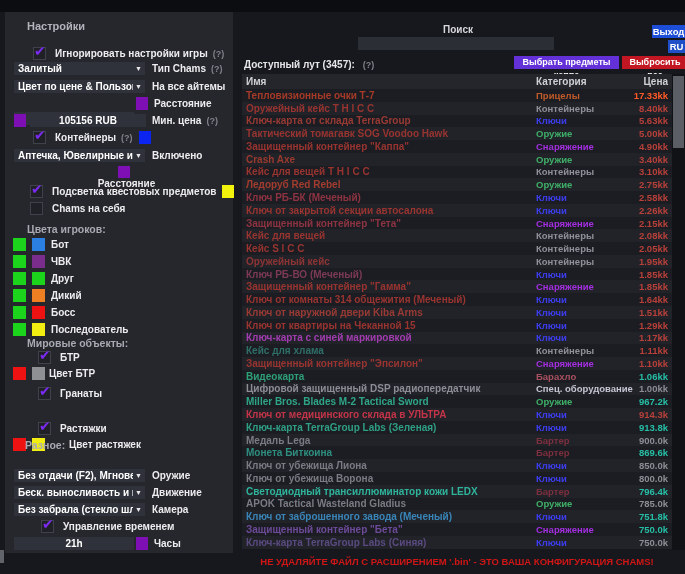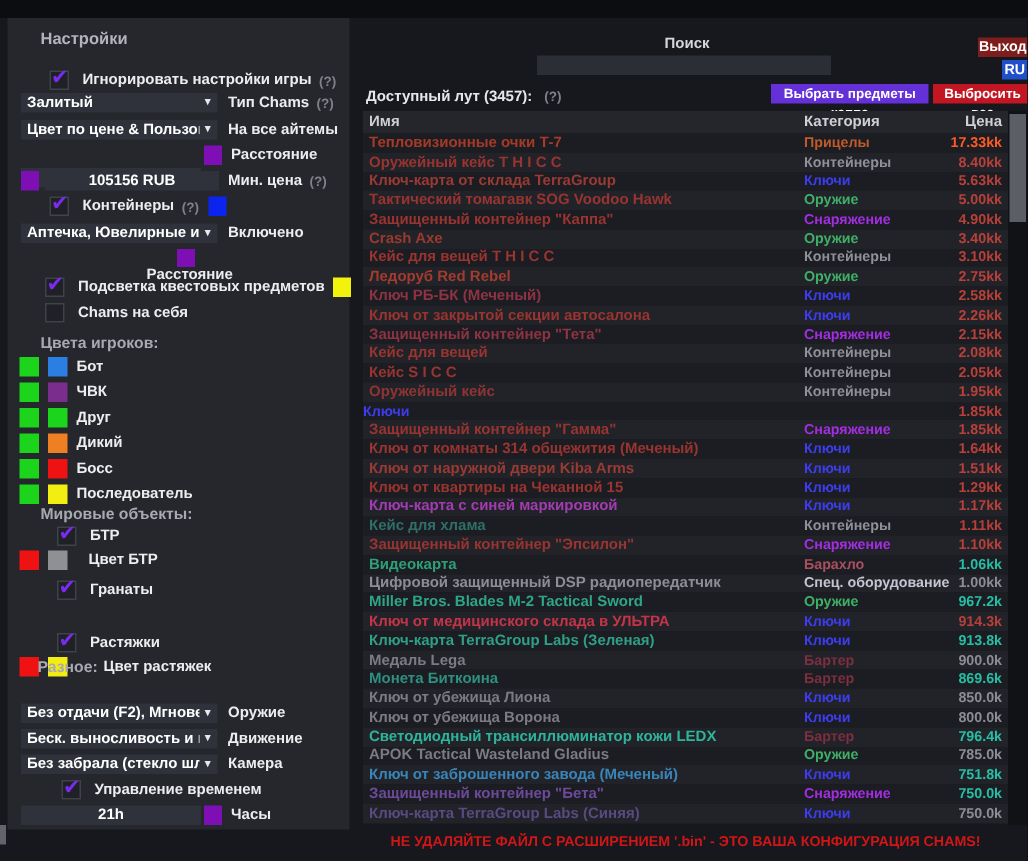--- a/index.html
+++ b/index.html
@@ -27,21 +27,21 @@
   .tinput { height:13px; background:#2f323a; color:#fff; font-size:10px; font-weight:bold;
             text-align:center; line-height:13px; overflow:hidden; }
   .after-ctl { margin-left:7px; }
 
   
   .abs { position:absolute; }
   #search-label { left:443px; top:24px; font-size:10px; font-weight:bold; color:#d6d6dc; }
   #search-input { left:358px; top:37px; width:196px; height:13px; background:#2c2e36; border:none; color:#fff;
                   font-size:10px; font-family:inherit; }
   .btn { color:#fff; font-weight:bold; font-size:9.5px; text-align:center; line-height:13px; height:13px; cursor:default; }
-  #exit-btn { left:652px; top:25px; width:33px; background:#7f1d1d; }
+  #exit-btn { left:652px; top:25px; width:33px; background:#1d4ed8; }
   #lang-btn { left:668px; top:40px; width:17px; background:#2050c8; }
   #kappa-btn { left:514px; top:56px; width:105px; background:#6430d8; font-size:9px; }
   #discard-btn { left:622px; top:56px; width:66px; background:#c21622; font-size:9px; }
   #loot-title { left:244px; top:59px; font-size:10px; font-weight:bold; color:#e7e7ea; }
   #loot-title .help { margin-left:8px; }
 
   
   #loot-header { left:242px; top:74px; width:430px; height:15px; background:#25262c; display:flex; align-items:center;
                  font-size:10px; font-weight:bold; color:#cfcfd6; }
   .hc-name { flex:0 0 294px; padding-left:4px; }
@@ -167,21 +167,21 @@
       <div class="srow shead" style="top: 323px;">Мировые объекты:</div>
       <div class="srow" style="top: 338px; padding-left: 33px;">
         <span class="cbox">
           <span class="chk">✔</span>
         </span>
         <span class="lbl">БТР</span>
       </div>
       <div class="srow" style="top: 354px; padding-left: 8px;">
         <span class="pair-sw" style="background: rgb(238, 18, 18);"></span>
         <span class="pair-sw" style="background: rgb(143, 144, 148); margin-left: 6px;"></span>
-        <span class="lbl" style="margin-left: 14px;">Цвет БТР</span>
+        <span class="lbl" style="margin-left: 4px;">Цвет БТР</span>
       </div>
       <div class="srow" style="top: 374px; padding-left: 33px;">
         <span class="cbox">
           <span class="chk">✔</span>
         </span>
         <span class="lbl">Гранаты</span>
       </div>
       <div class="srow" style="top: 409px; padding-left: 33px;">
         <span class="cbox">
           <span class="chk">✔</span>
@@ -309,20 +309,21 @@
         <div class="tc-name" style="color: rgb(153, 52, 48);">Кейс S I C C</div>
         <div class="tc-cat" style="color: rgb(143, 144, 152);">Контейнеры</div>
         <div class="tc-price" style="color: rgb(184, 64, 58);">2.05kk</div>
       </div>
       <div class="trow">
         <div class="tc-name" style="color: rgb(143, 52, 52);">Оружейный кейс</div>
         <div class="tc-cat" style="color: rgb(143, 144, 152);">Контейнеры</div>
         <div class="tc-price" style="color: rgb(184, 64, 58);">1.95kk</div>
       </div>
       <div class="trow">
+        <div class="tc-name" style="color: rgb(125, 58, 85);">Ключ РБ-ВО (Меченый)</div>
         <div class="tc-cat" style="color: rgb(61, 61, 238);">Ключи</div>
         <div class="tc-price" style="color: rgb(184, 64, 58);">1.85kk</div>
       </div>
       <div class="trow">
         <div class="tc-name" style="color: rgb(153, 52, 48);">Защищенный контейнер "Гамма"</div>
         <div class="tc-cat" style="color: rgb(163, 46, 224);">Снаряжение</div>
         <div class="tc-price" style="color: rgb(184, 64, 58);">1.85kk</div>
       </div>
       <div class="trow">
         <div class="tc-name" style="color: rgb(153, 52, 48);">Ключ от комнаты 314 общежития (Меченый)</div>

